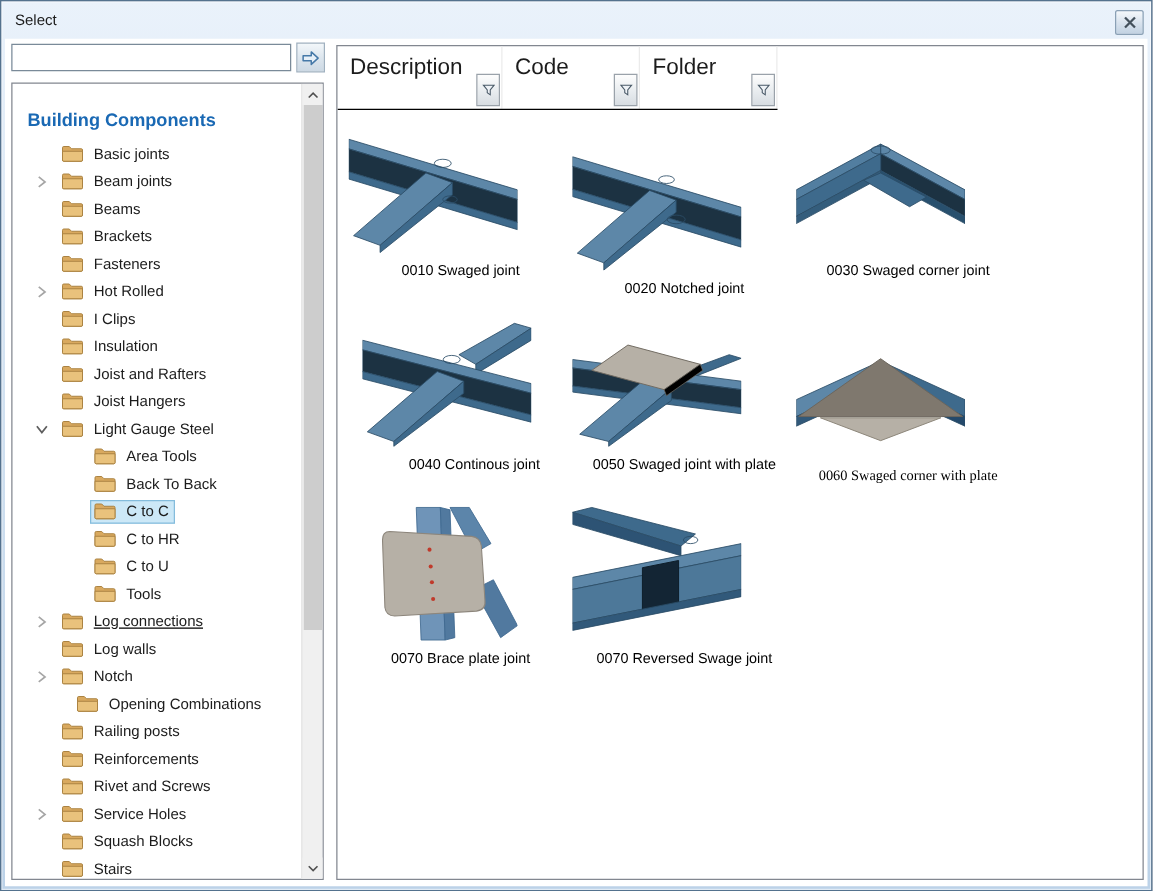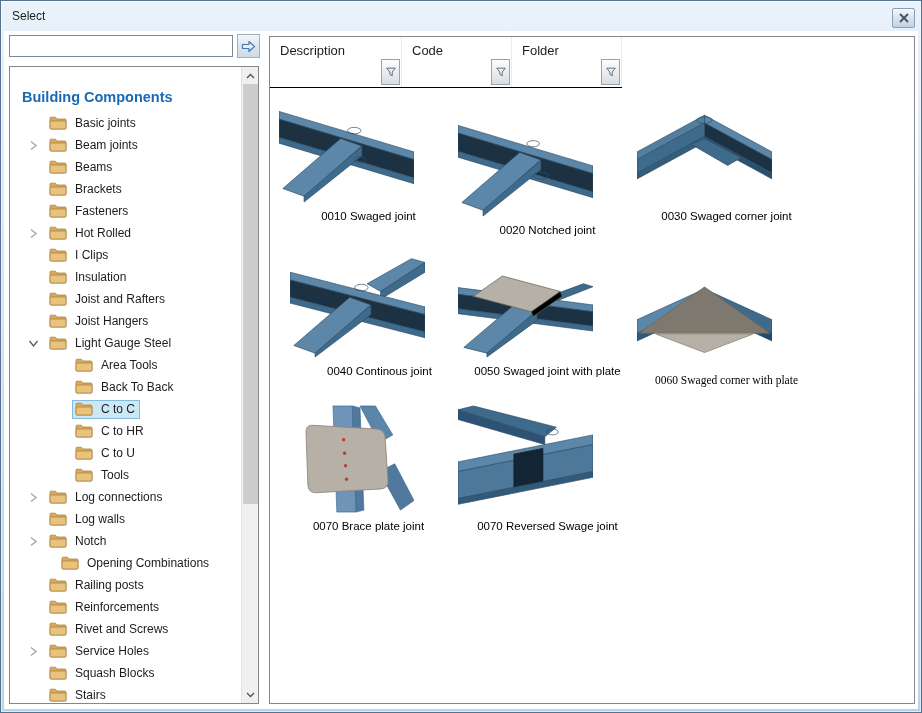--- a/index.html
+++ b/index.html
@@ -55,21 +55,21 @@
   .sb-btn { position:absolute; left:0; width:17px; height:17px; background:#f0f0f0; display:flex; align-items:center; justify-content:center; }
   .sb-up { top:0; } .sb-down { bottom:0; }
   .sb-thumb { position:absolute; left:1px; top:17px; width:15px; height:420px; background:#cdcdcd; }
   
   .right-panel {
     position:absolute; left:265px; top:5px; width:646px; height:668px;
     border:1px solid #828790; background:#fff; overflow:hidden;
   }
   .cols { position:absolute; left:0; top:0; height:50px; display:flex; }
   .col { position:relative; height:50px; border-right:1px solid #ebebeb; }
-  .col-label { position:absolute; left:10px; top:6px; font-size:13px; color:#1c1c1c; }
+  .col-label { position:absolute; left:10px; top:6px; font-size:18px; color:#1c1c1c; }
   .filter-btn {
     position:absolute; right:1px; bottom:2px; width:19px; height:26px;
     background:linear-gradient(#fdfdfd,#e8ecef 55%,#d8dde2);
     border:1px solid #9aa2aa; display:flex; align-items:center; justify-content:center;
   }
   .header-underline { position:absolute; left:0; top:50px; width:352px; height:1px; background:#000; }
   .grid { position:absolute; left:0; top:51px; right:0; bottom:0; }
   .grid-item { position:absolute; width:179px; height:150px; }
   .thumb { display:block; margin:0 auto; }
   .item-label { text-align:center; font-size:11.5px; color:#000; margin-top:2px; white-space:nowrap; }
@@ -325,21 +325,21 @@
       <span class="folder">
                 <svg width="18" height="14" viewBox="0 0 18 14">
                   <path d="M1,2.2 Q1,1.2 2,1.2 L6.4,1.2 L8.2,3 L16,3 Q17,3 17,4 L17,12 Q17,13 16,13 L2,13 Q1,13 1,12 Z" fill="#d9a95f" stroke="#ab8342" stroke-width="0.8"></path>
                   <path d="M1,5 L17,5 L17,12 Q17,13 16,13 L2,13 Q1,13 1,12 Z" fill="#e9c27c" stroke="#ab8342" stroke-width="0.8"></path>
                 </svg>
               </span>
       <span class="tlabel">Tools</span>
     </span>
   </div>
 
-  <div class="tree-row" style="padding-left: 10px;">
+  <div class="tree-row" style="padding-left: 10px; text-decoration: underline;">
     <span class="chev">
               <svg width="9" height="11" viewBox="0 0 9 11">
                 <path d="M2,1.5 L7,5.5 L2,9.5" stroke="#a6a6a6" stroke-width="1.4" fill="none"></path>
               </svg>
             </span>
     <span class="sel-wrap">
       <span class="folder">
                 <svg width="18" height="14" viewBox="0 0 18 14">
                   <path d="M1,2.2 Q1,1.2 2,1.2 L6.4,1.2 L8.2,3 L16,3 Q17,3 17,4 L17,12 Q17,13 16,13 L2,13 Q1,13 1,12 Z" fill="#d9a95f" stroke="#ab8342" stroke-width="0.8"></path>
                   <path d="M1,5 L17,5 L17,12 Q17,13 16,13 L2,13 Q1,13 1,12 Z" fill="#e9c27c" stroke="#ab8342" stroke-width="0.8"></path>

